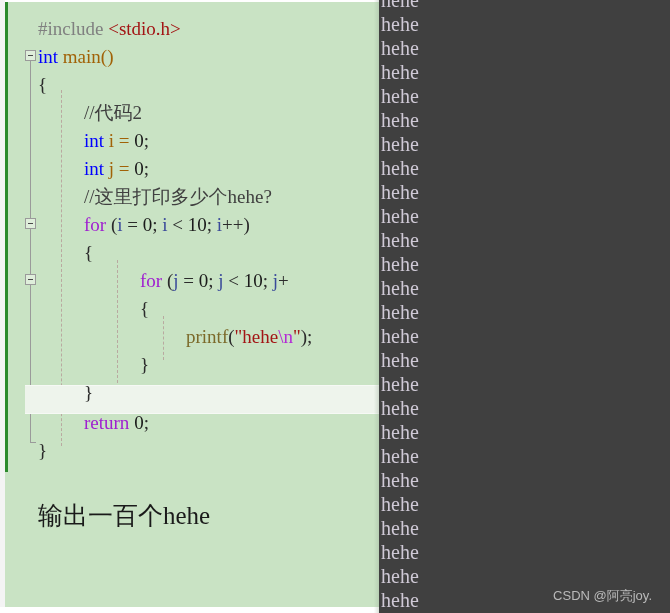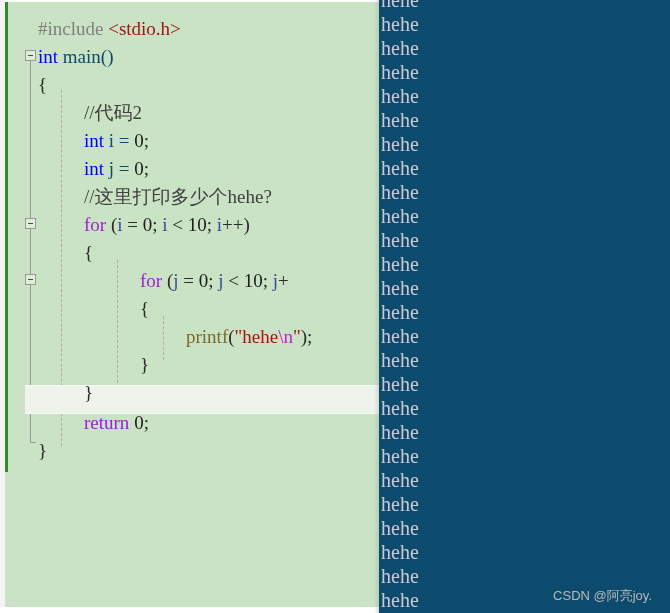--- a/index.html
+++ b/index.html
@@ -99,21 +99,21 @@
   .code-line {
     position: absolute;
     left: 0;
     height: 28px;
     white-space: pre;
   }
   .tok-pre   { color: #808080; }
   .tok-inc   { color: #a31515; }
   .tok-kw    { color: #0000ff; }
   .tok-ctrl  { color: #a020d0; }
-  .tok-ident { color: #0c4a6e; }
+  .tok-ident { color: #a16207; }
   .tok-fn    { color: #7b6a2a; }
   .tok-num   { color: #1a1a1a; }
   .tok-cmt   { color: #404040; }
   .tok-str   { color: #a31515; }
   .tok-esc   { color: #b429d6; }
   .tok-punc  { color: #2b2b2b; }
   .tok-var   { color: #3a4a9a; }
 
   
   #caption {
@@ -126,21 +126,21 @@
     white-space: pre;
   }
 
   
   #console-pane {
     position: absolute;
     left: 379px;
     top: 0px;
     width: 291px;
     height: 613px;
-    background: #0c4a6e;
+    background: #404040;
     overflow: hidden;
   }
   #console-lines {
     position: absolute;
     left: 2px;
     top: -12px;
     font-family: "Liberation Serif", serif;
     font-size: 20px;
     line-height: 24px;
     color: #cfc9d6;
@@ -205,20 +205,21 @@
       </div>
 
     <div class="indent-guide" style="left:56px; top:88px; height:356px;"></div>
     <div class="indent-guide" style="left:112px; top:258px; height:128px;"></div>
     <div class="indent-guide" style="left:158px; top:314px; height:44px;"></div>
 
     <div id="current-line"></div>
 
     <div id="code-layer"><div class="code-line" style="top: 13px; left: 33px;"><span class="tok-pre">#include </span><span class="tok-inc">&lt;stdio.h&gt;</span></div><div class="code-line" style="top: 41px; left: 33px;"><span class="tok-kw">int</span><span class="tok-ident"> main()</span></div><div class="code-line" style="top: 69px; left: 33px;"><span class="tok-punc">{</span></div><div class="code-line" style="top: 97px; left: 79px;"><span class="tok-cmt">//代码2</span></div><div class="code-line" style="top: 125px; left: 79px;"><span class="tok-kw">int</span><span class="tok-ident"> i = </span><span class="tok-num">0</span><span class="tok-punc">;</span></div><div class="code-line" style="top: 153px; left: 79px;"><span class="tok-kw">int</span><span class="tok-ident"> j = </span><span class="tok-num">0</span><span class="tok-punc">;</span></div><div class="code-line" style="top: 181px; left: 79px;"><span class="tok-cmt">//这里打印多少个hehe?</span></div><div class="code-line" style="top: 209px; left: 79px;"><span class="tok-ctrl">for</span><span class="tok-punc"> (</span><span class="tok-var">i</span><span class="tok-punc"> = </span><span class="tok-num">0</span><span class="tok-punc">; </span><span class="tok-var">i</span><span class="tok-punc"> &lt; </span><span class="tok-num">10</span><span class="tok-punc">; </span><span class="tok-var">i</span><span class="tok-punc">++)</span></div><div class="code-line" style="top: 237px; left: 79px;"><span class="tok-punc">{</span></div><div class="code-line" style="top: 265px; left: 135px;"><span class="tok-ctrl">for</span><span class="tok-punc"> (</span><span class="tok-var">j</span><span class="tok-punc"> = </span><span class="tok-num">0</span><span class="tok-punc">; </span><span class="tok-var">j</span><span class="tok-punc"> &lt; </span><span class="tok-num">10</span><span class="tok-punc">; </span><span class="tok-var">j</span><span class="tok-punc">+</span></div><div class="code-line" style="top: 293px; left: 135px;"><span class="tok-punc">{</span></div><div class="code-line" style="top: 321px; left: 181px;"><span class="tok-fn">printf</span><span class="tok-punc">(</span><span class="tok-str">"hehe</span><span class="tok-esc">\n</span><span class="tok-str">"</span><span class="tok-punc">);</span></div><div class="code-line" style="top: 349px; left: 135px;"><span class="tok-punc">}</span></div><div class="code-line" style="top: 377px; left: 79px;"><span class="tok-punc">}</span></div><div class="code-line" style="top: 407px; left: 79px;"><span class="tok-ctrl">return</span><span class="tok-punc"> </span><span class="tok-num">0</span><span class="tok-punc">;</span></div><div class="code-line" style="top: 435px; left: 33px;"><span class="tok-punc">}</span></div></div>
 
+    <div id="caption">输出一百个hehe</div>
   </div>
 
   <div id="bottom-strip"></div>
 
   <div id="console-pane">
     <div id="console-lines">
         <div class="console-line">hehe</div>
         <div class="console-line">hehe</div>
         <div class="console-line">hehe</div>
         <div class="console-line">hehe</div>

